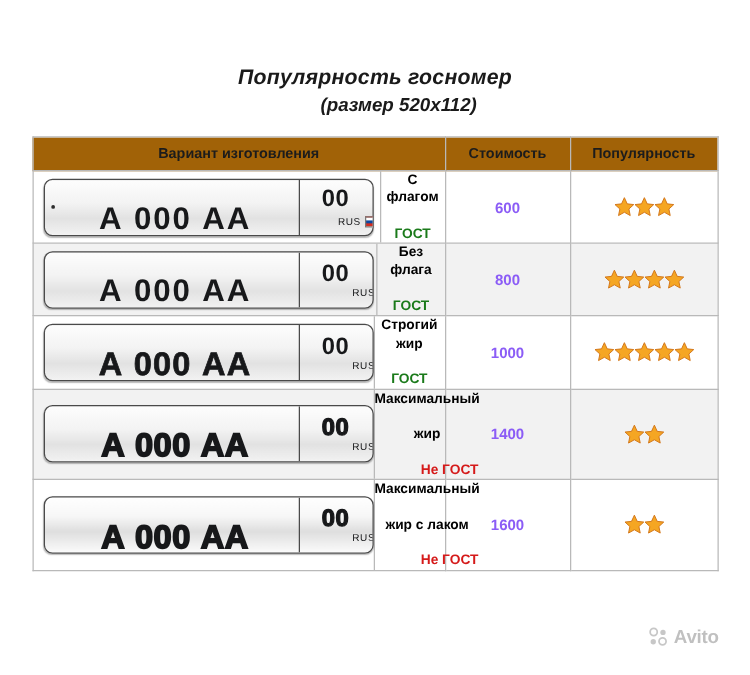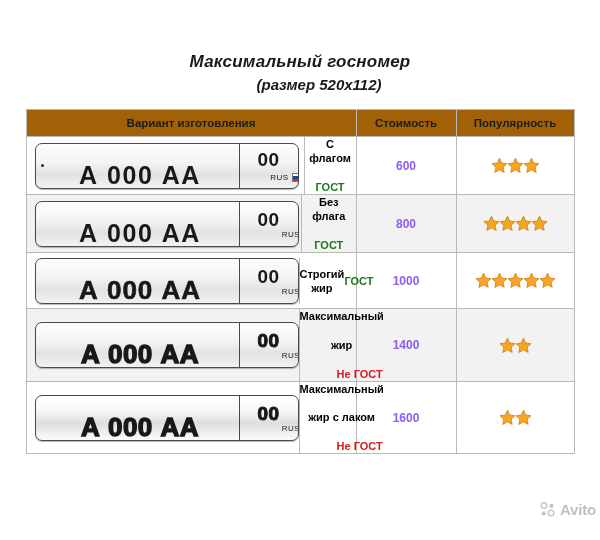--- a/index.html
+++ b/index.html
@@ -187,21 +187,21 @@
   .plate.lacquer .plate-text {
     letter-spacing: 0.5px;
     font-size: 26px;
     -webkit-text-stroke: 1.4px #17181a;
   }
   .plate.lacquer .region-num { -webkit-text-stroke: 1px #17181a; }
 
   
   .watermark {
     position: absolute;
-    right: 4px;
+    right: 25px;
     bottom: 22px;
     display: flex;
     align-items: center;
     gap: 4px;
     opacity: 0.55;
   }
   .wm-logo {
     width: 17px;
     height: 17px;
     position: relative;
@@ -212,21 +212,21 @@
     color: #8d8d8d;
     letter-spacing: -0.2px;
   }
 </style>
 </head>
 <body>
 
 <div class="page">
 
   <div class="title-block">
-    <div class="title-main">Максимальный госномер</div>
+    <div class="title-main">Популярность госномер</div>
     <div class="title-sub">(размер 520x112)</div>
   </div>
 
   <table class="price-table">
     <colgroup>
       <col class="col-variant">
       <col class="col-price">
       <col class="col-pop">
     </colgroup>
     <thead>
@@ -310,21 +310,21 @@
                 <div class="plate fat">
                   <div class="plate-main">
                     <span class="plate-text">А 000 АА</span>
                   </div>
                   <div class="plate-region">
                     <span class="region-num">00</span>
                     <span class="region-rus">RUS</span>
                   </div>
                 </div>
               </div>
-              <div style="flex: 1 1 auto; border-left: 1px solid rgb(185, 185, 185); display: flex; flex-direction: row; align-items: center; justify-content: center; font-size: 11px; font-weight: bold; line-height: 1.3; text-align: center;">
+              <div style="flex: 1 1 auto; border-left: 1px solid rgb(185, 185, 185); display: flex; flex-direction: column; align-items: center; justify-content: center; font-size: 11px; font-weight: bold; line-height: 1.3; text-align: center;">
                 <span>Строгий жир</span>
                 <br>
                 <span class="gost">ГОСТ</span>
               </div>
             </div>
           </td>
           <td class="price-cell">1000</td>
           <td class="pop-cell"><span class="star"><svg viewBox="0 0 24 24" width="17" height="17">
                 <polygon points="12,1.6 15.2,8.6 22.6,9.4 17.1,14.4 18.6,21.8 12,18.1 5.4,21.8 6.9,14.4 1.4,9.4 8.8,8.6" fill="#f5a623" stroke="#d2761b" stroke-width="1.1" stroke-linejoin="round"></polygon>
               </svg></span><span class="star"><svg viewBox="0 0 24 24" width="17" height="17">

